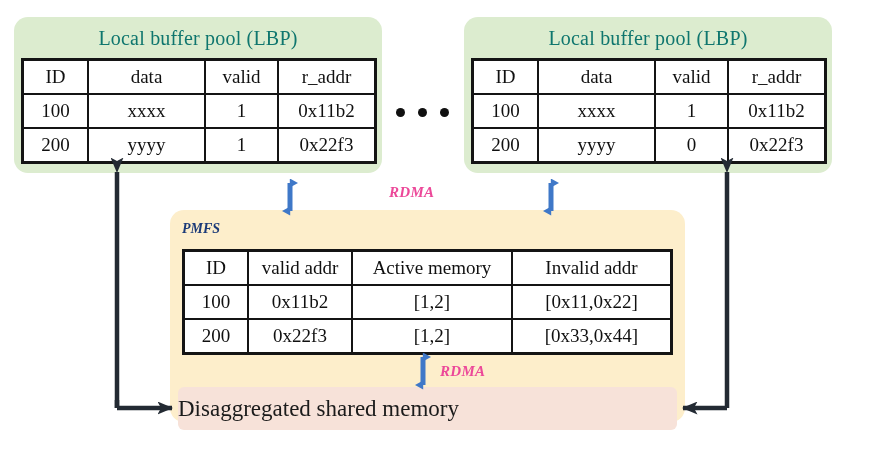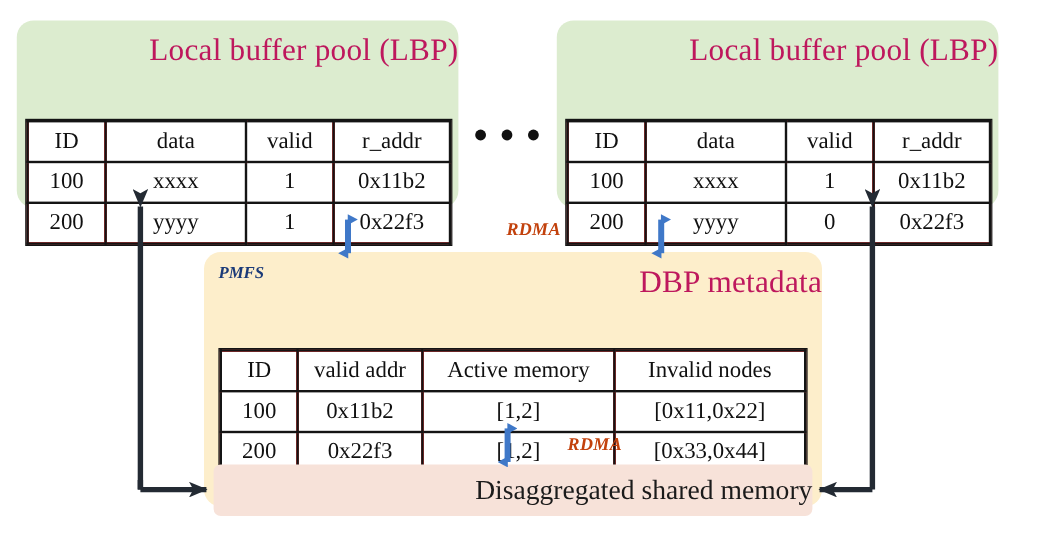--- a/index.html
+++ b/index.html
@@ -33,50 +33,49 @@
   }
   .panel-pink {
     background: #f7e2d9;
     border-radius: 6px;
   }
 
   
   .panel-title {
     position: absolute;
     width: 100%;
-    text-align: right;
-    font-size: 26px;
-    color: #be185d;
+    text-align: center;
+    font-size: 20px;
+    color: #0f766e;
     letter-spacing: 0.2px;
     white-space: nowrap;
   }
   .pmfs-label {
     position: absolute;
     font-size: 14px;
     font-weight: bold;
     font-style: italic;
     color: #1b3a78;
     white-space: nowrap;
   }
   .dsm-label {
     position: absolute;
     width: 100%;
-    text-align: right;
+    text-align: left;
     font-size: 23px;
     color: #1b1b1b;
     white-space: nowrap;
   }
 
   
   table.grid {
     position: absolute;
     border-collapse: collapse;
-    background: #ef4444;
+    background: #5eead4;
     table-layout: fixed;
-    margin-top: 41px;
   }
   table.grid th,
   table.grid td {
     border: 2px solid #141414;
     text-align: center;
     font-size: 19px;
     font-weight: normal;
     color: #101010;
     padding: 0;
     height: 32px;
@@ -103,24 +102,23 @@
     border-radius: 50%;
     background: #101010;
   }
 
   
   .rdma {
     position: absolute;
     font-size: 15px;
     font-weight: bold;
     font-style: italic;
-    color: #c2410c;
+    color: #ec4899;
     letter-spacing: 0.3px;
     white-space: nowrap;
-    margin-left: 33px;
   }
 
   
   #overlay {
     position: absolute;
     left: 0;
     top: 0;
     width: 883px;
     height: 458px;
     pointer-events: none;
@@ -204,36 +202,35 @@
         <td>0</td>
         <td>0x22f3</td>
       </tr>
     </tbody>
   </table>
 
   <div class="rdma" style="left:389px; top:184px;">RDMA</div>
 
   <div class="panel panel-yellow" style="left:170px; top:210px; width:515px; height:212px;">
     <div class="pmfs-label" style="left:12px; top:11px;">PMFS</div>
-    <div class="panel-title" style="top:10px;">DBP metadata</div>
   </div>
 
   <table class="grid" style="left:183px; top:250px; width:487px;">
     <colgroup>
       <col style="width:64px">
         <col style="width:104px">
       <col style="width:160px">
         <col style="width:159px">
     </colgroup>
     <thead>
       <tr>
         <th>ID</th>
         <th>valid addr</th>
         <th>Active memory</th>
-        <th>Invalid nodes</th>
+        <th>Invalid addr</th>
       </tr>
     </thead>
     <tbody>
       <tr>
         <td>100</td>
         <td>0x11b2</td>
         <td>[1,2]</td>
         <td>[0x11,0x22]</td>
       </tr>
       <tr>

